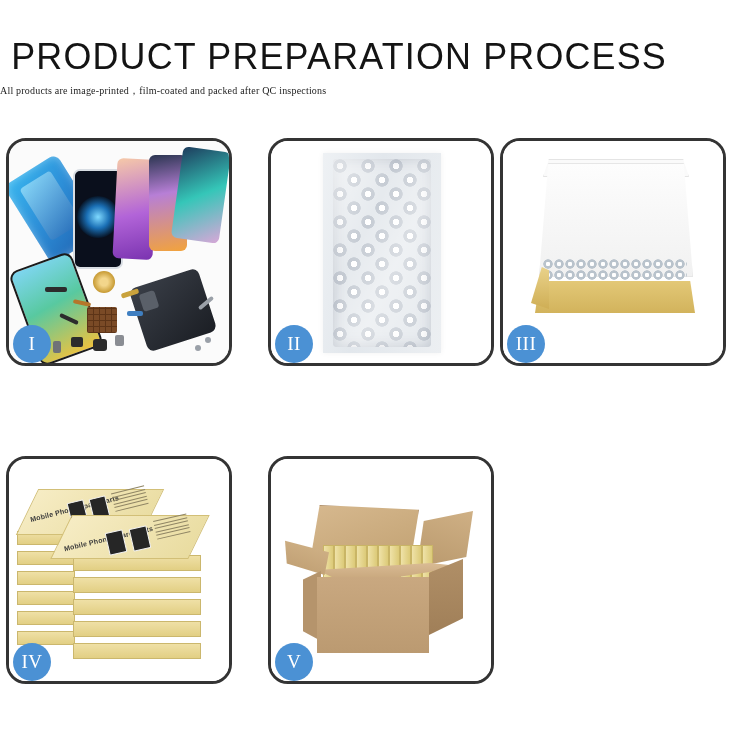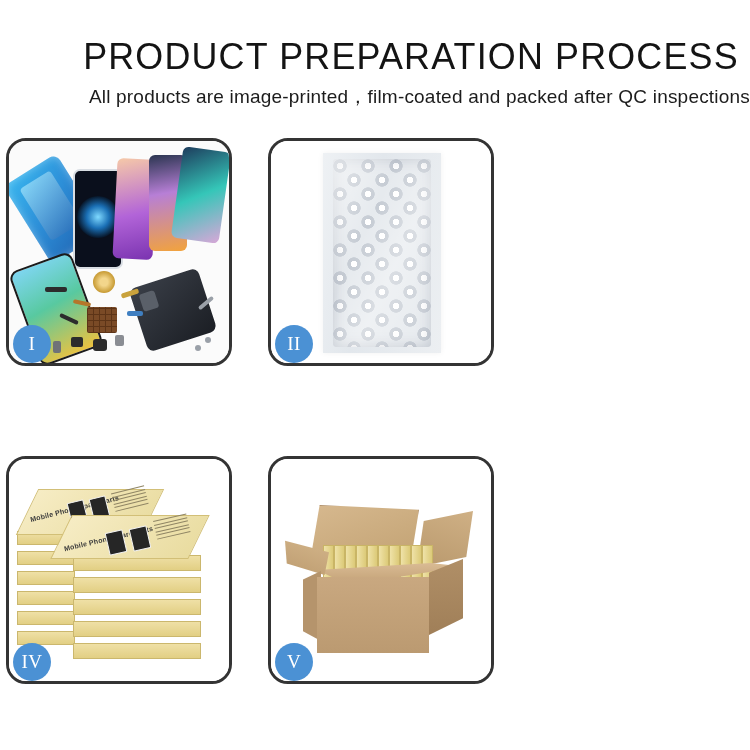--- a/index.html
+++ b/index.html
@@ -5,36 +5,36 @@
   html,body{margin:0;padding:0;}
   body{
     width:750px;height:750px;
     background:#ffffff;
     font-family:"Liberation Sans", sans-serif;
     overflow:hidden;
     position:relative;
   }
   .header{
     position:absolute;top:0;left:0;width:750px;height:120px;
-    text-align:right;
+    text-align:left;
   }
   .title{
     position:absolute;top:36px;left:0;width:750px;
     font-family:"Liberation Sans", sans-serif;
     font-size:37px;
     font-weight:400;
     letter-spacing:1.2px;
     color:#141414;
     transform:scaleX(0.97);
     white-space:nowrap;
   }
   .subtitle{
     position:absolute;top:84px;left:0;width:750px;
-    font-family:Liberation Sans, sans-serif;
-    font-size:19px;
+    font-family:Liberation Serif, serif;
+    font-size:10px;
     font-weight:400;
     letter-spacing:0.2px;
     color:#1c1c1c;
     white-space:nowrap;
   }
 
   .grid{position:absolute;top:138px;left:0;width:750px;height:560px;}
 
   .panel{
     position:absolute;
@@ -350,20 +350,31 @@
   <div class="panel p2">
     <div class="panel-inner">
       <div class="bw-bg"></div>
       <div class="bw-sheet"></div>
       <div class="bw-item"></div>
       <div class="bw-sheen"></div>
     </div>
     <div class="badge">II</div>
   </div>
 
+  <div class="panel p3">
+    <div class="panel-inner">
+      <div class="b3-bg"></div>
+      <div class="b3-lidtop"></div>
+      <div class="b3-lid"></div>
+      <div class="b3-inner"></div>
+      <div class="b3-front"></div>
+      <div class="b3-side"></div>
+    </div>
+    <div class="badge">III</div>
+  </div>
 
   <div class="panel p4">
     <div class="panel-inner">
       <div class="b4-bg"></div>
       <div class="stack">
 
         <div class="kbox" style="left:8px;top:72px;width:56px;height:12px;"></div>
         <div class="kbox" style="left:8px;top:92px;width:56px;height:12px;"></div>
         <div class="kbox" style="left:8px;top:112px;width:56px;height:12px;"></div>
         <div class="kbox" style="left:8px;top:132px;width:56px;height:12px;"></div>

